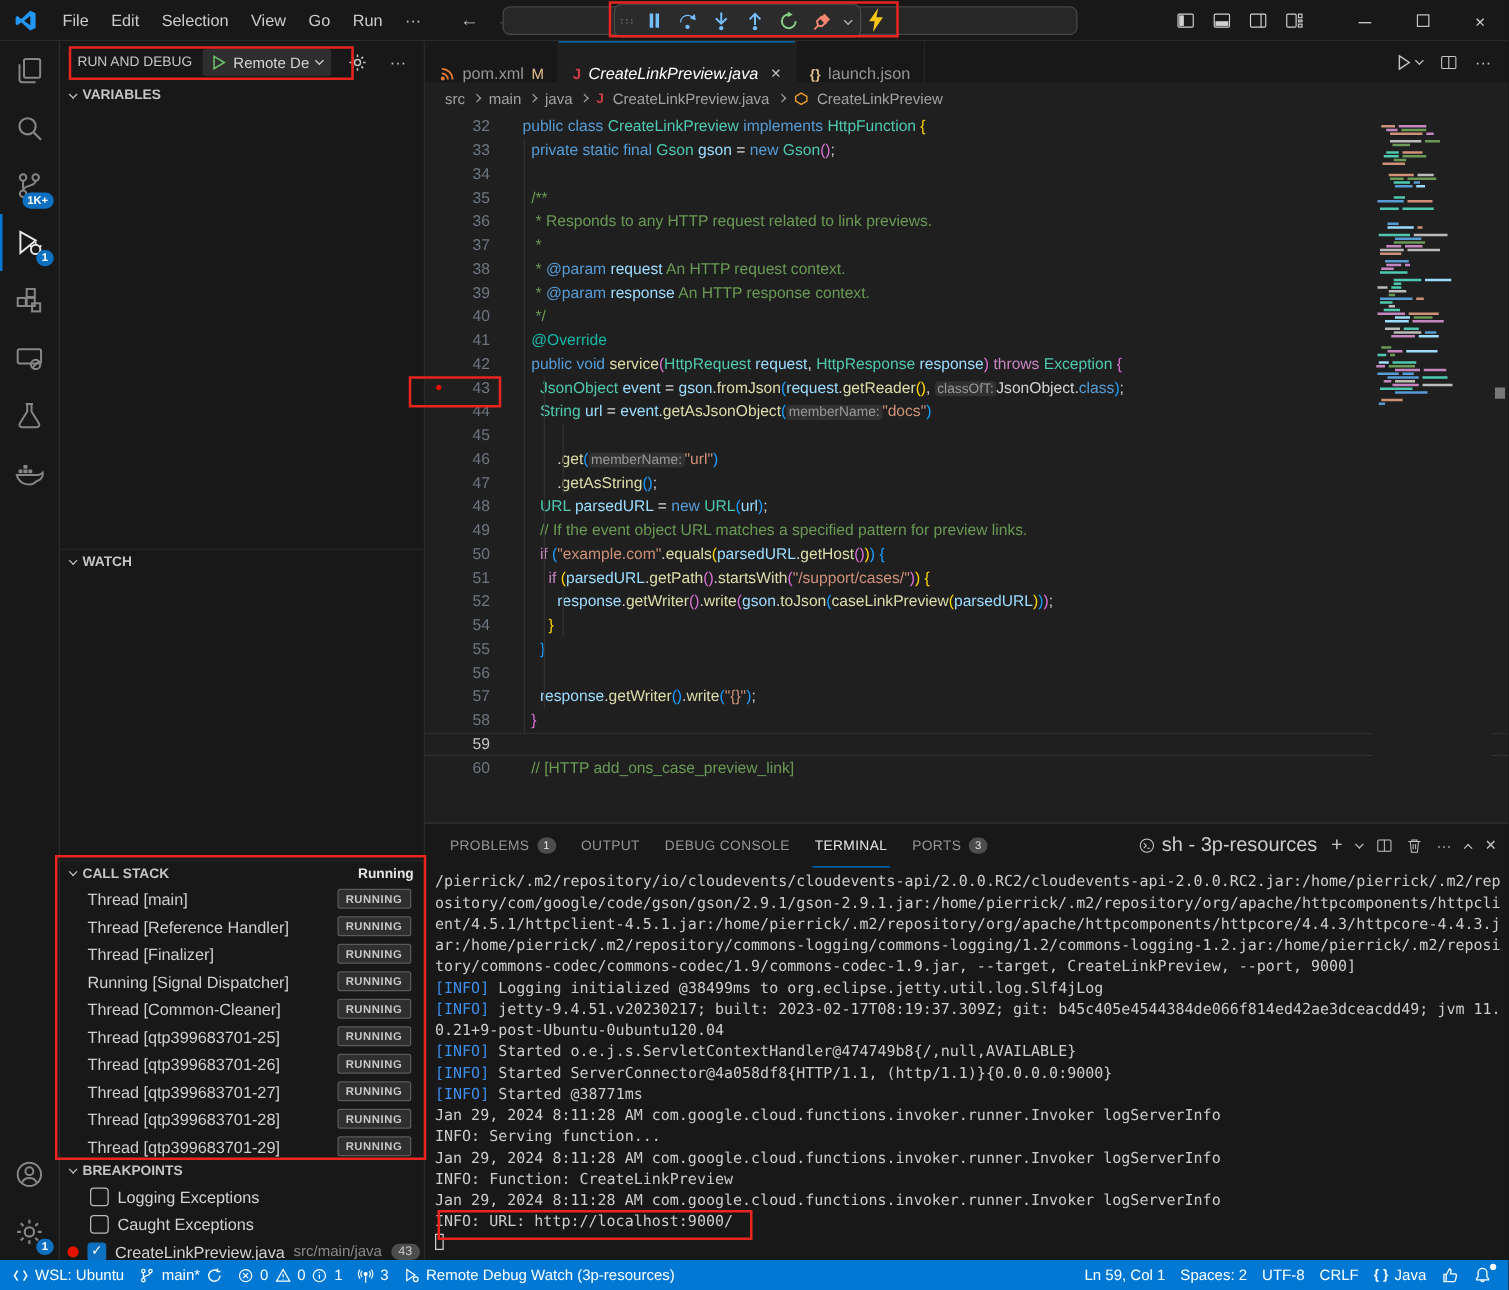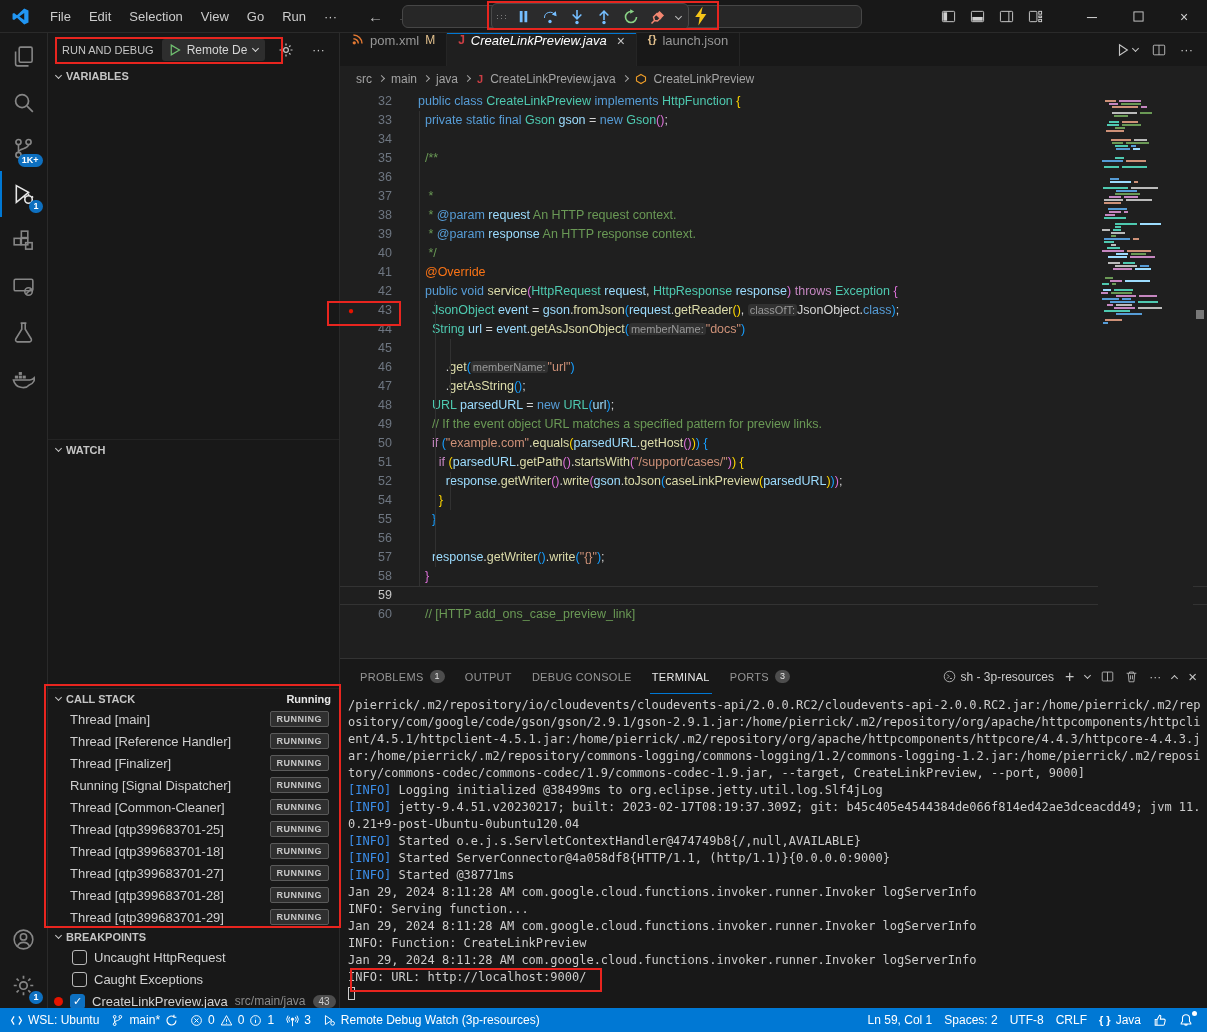--- a/index.html
+++ b/index.html
@@ -41,55 +41,55 @@
 .tbadge{margin-left:auto;font-size:9px;font-weight:bold;letter-spacing:.5px;color:#c8c8c8;background:#2f2f2f;border:1px solid #5a5a5a;border-radius:2px;padding:2px 6px}
 .bprow{height:22px;display:flex;align-items:center;gap:7px;padding-left:24px;font-size:13px;color:#d2d2d2}
 .bprow.file{padding-left:6px}
 .cb{width:15px;height:15px;border:1px solid #b9b9b9;border-radius:3px;background:transparent;flex:none}
 .cb.on{background:#0e70c0;border-color:#0e70c0;color:#fff;display:flex;align-items:center;justify-content:center;font-size:11px;line-height:1}
 .bpdot{width:9px;height:9px;border-radius:50%;background:#e51400;flex:none}
 .bppath{color:#8a8a8a;font-size:12px}
 .bpline{background:#4d4d4d;color:#ccc;font-size:10px;border-radius:9px;padding:1px 6px}
 
 .tabbar{position:absolute;left:340px;top:33px;right:0;height:33px;background:#181818;display:flex;align-items:stretch}
-.tab{display:flex;align-items:flex-start;gap:6px;padding:0 11px;font-size:13px;color:#969696;border-right:1px solid #252525;position:relative;white-space:nowrap}
+.tab{display:flex;align-items:flex-end;gap:6px;padding:0 11px;font-size:13px;color:#969696;border-right:1px solid #252525;position:relative;white-space:nowrap}
 .tab.active{background:#1f1f1f;color:#fff}
 .tab.active::before{content:"";position:absolute;top:0;left:0;right:0;height:1px;background:#0078d4}
 .tab.active .tlabel{font-style:italic}
 .gitM{color:#e2c08d;font-size:12px}
 .tclose{color:#c5c5c5;margin-left:4px;font-size:14px}
 .tabactions{margin-left:auto;display:flex;align-items:center;gap:14px;padding-right:14px;color:#c5c5c5}
 .breadcrumb{position:absolute;left:340px;top:66px;right:0;height:26px;background:#1f1f1f;display:flex;align-items:center;gap:7px;padding-left:16px;font-size:12px;color:#a3a3a3}
 .bc-ico{font-weight:bold;font-size:11px}
 
 .codepane{position:absolute;left:340px;top:92px;right:0;height:566px;background:#1f1f1f;font-family:Liberation Sans, sans-serif;font-size:12.5px;line-height:19px;overflow:hidden}
 .crow{display:flex;height:19px;white-space:pre}
 .crow.current{box-shadow:inset 0 1px 0 #333,inset 0 -1px 0 #333}
 .bp{width:22px;text-align:center;color:#e51400;font-size:10px;line-height:19px;flex:none}
 .ln{width:30px;text-align:right;color:#6e7681;flex:none}
 .crow.current .ln{color:#c6c6c6}
 .ctext{margin-left:26px}
 .guide{position:absolute;width:1px;background:#313131}
 .tok-k{color:#569cd6}.tok-c{color:#c586c0}.tok-ty{color:#4ec9b0}.tok-f{color:#dcdcaa}
 .tok-v{color:#9cdcfe}.tok-s{color:#ce9178}.tok-cm{color:#6a9955}.tok-d{color:#d4d4d4}
-.tok-b1{color:#ffd700}.tok-b2{color:#da70d6}.tok-b3{color:#179fff}.tok-ann{color:#f97316}
+.tok-b1{color:#ffd700}.tok-b2{color:#da70d6}.tok-b3{color:#179fff}.tok-ann{color:#14b8a6}
 .tok-cmk{color:#569cd6}.tok-cmv{color:#9cdcfe}
 .tok-ih{background:#313131;color:#999;border-radius:3px;padding:0 2px;font-size:11px}
 .minimap{position:absolute;right:14px;top:0;width:95px;height:566px;background:#1f1f1f;padding-top:4px}
 .sbtrack{position:absolute;right:0;top:0;width:14px;height:566px}
 .sbmark{position:absolute;right:3px;top:218px;width:8px;height:9px;background:#8f8f8f;opacity:.8}
 
 .panel{position:absolute;left:340px;top:658px;right:0;height:350px;background:#181818;border-top:1px solid #333}
 .panelhead{height:35px;display:flex;align-items:center;padding:0 10px}
 .ptab{height:35px;display:flex;align-items:center;gap:6px;padding:0 10px;font-size:11px;color:#969696;letter-spacing:.3px;position:relative;white-space:nowrap}
 .ptab.active{color:#e7e7e7}
 .ptab.active::after{content:"";position:absolute;left:8px;right:8px;bottom:0;height:1px;background:#0078d4}
 .pbadge{background:#4d4d4d;color:#e6e6e6;border-radius:9px;font-size:9px;padding:2px 5px;line-height:1}
 .pactions{margin-left:auto;display:flex;align-items:center;gap:11px;color:#c5c5c5;font-size:12px}
-.termlabel{display:flex;align-items:center;gap:5px;font-size:12px;color:#cccccc}
+.termlabel{display:flex;align-items:center;gap:5px;font-size:16px;color:#cccccc}
 .term{position:absolute;left:0;top:36px;right:0;bottom:0;padding:2px 0 0 8px;font-family:"DejaVu Sans Mono",monospace;font-size:12px;line-height:17px;color:#ccc;white-space:pre;overflow:hidden}
 .tpre{color:#3b8eea}
 .tcursor{display:inline-block;width:7px;height:13px;border:1px solid #ccc;vertical-align:-2px}
 
 .statusbar{position:absolute;left:0;right:0;bottom:0;height:24px;background:#0078d4;display:flex;align-items:center;color:#fff;font-size:12px}
 .sbitem{display:flex;align-items:center;gap:5px;padding:0 6px;height:24px;white-space:nowrap}
 .sbleft{display:flex;align-items:center;padding-left:4px}
 .sbright{margin-left:auto;display:flex;align-items:flex-end;padding-right:8px}
 .chv{display:inline-block;width:5px;height:5px;border-right:1.4px solid currentColor;border-bottom:1.4px solid currentColor;transform:rotate(45deg);margin-top:-2px}
 .chv.r{transform:rotate(-45deg)}
@@ -339,21 +339,21 @@
           </div>
           <div class="thread">
             <span>Thread [Common-Cleaner]</span>
             <span class="tbadge">RUNNING</span>
           </div>
           <div class="thread">
             <span>Thread [qtp399683701-25]</span>
             <span class="tbadge">RUNNING</span>
           </div>
           <div class="thread">
-            <span>Thread [qtp399683701-18]</span>
+            <span>Thread [qtp399683701-26]</span>
             <span class="tbadge">RUNNING</span>
           </div>
           <div class="thread">
             <span>Thread [qtp399683701-27]</span>
             <span class="tbadge">RUNNING</span>
           </div>
           <div class="thread">
             <span>Thread [qtp399683701-28]</span>
             <span class="tbadge">RUNNING</span>
           </div>
@@ -364,21 +364,21 @@
         </div>
     </div>
 
     <div class="sec" style="top:893px;height:82px">
       <div class="sechead">
           <span class="chv"></span>
           <span>BREAKPOINTS</span>
         </div>
       <div class="bprow">
         <span class="cb"></span>
-        <span>Uncaught HttpRequest</span>
+        <span>Logging Exceptions</span>
       </div>
       <div class="bprow">
         <span class="cb"></span>
         <span>Caught Exceptions</span>
       </div>
       <div class="bprow file">
         <span class="bpdot"></span>
         <span class="cb on">✓</span>
         <span>CreateLinkPreview.java</span>
         <span class="bppath">src/main/java</span>
@@ -437,21 +437,21 @@
       </svg>
     <span>CreateLinkPreview</span>
   </div>
 
   <div class="codepane">
     <div>
         <div class="crow"><span class="bp"></span><span class="ln">32</span><span class="ctext"><span class="tok-k">public</span><span class="tok-d"> </span><span class="tok-k">class</span><span class="tok-d"> </span><span class="tok-ty">CreateLinkPreview</span><span class="tok-d"> </span><span class="tok-k">implements</span><span class="tok-d"> </span><span class="tok-ty">HttpFunction</span><span class="tok-d"> </span><span class="tok-b1">{</span></span></div>
         <div class="crow"><span class="bp"></span><span class="ln">33</span><span class="ctext"><span class="tok-d">  </span><span class="tok-k">private</span><span class="tok-d"> </span><span class="tok-k">static</span><span class="tok-d"> </span><span class="tok-k">final</span><span class="tok-d"> </span><span class="tok-ty">Gson</span><span class="tok-d"> </span><span class="tok-v">gson</span><span class="tok-d"> = </span><span class="tok-k">new</span><span class="tok-d"> </span><span class="tok-ty">Gson</span><span class="tok-b2">()</span><span class="tok-d">;</span></span></div>
         <div class="crow"><span class="bp"></span><span class="ln">34</span><span class="ctext"></span></div>
         <div class="crow"><span class="bp"></span><span class="ln">35</span><span class="ctext"><span class="tok-cm">  /**</span></span></div>
-        <div class="crow"><span class="bp"></span><span class="ln">36</span></div>
+        <div class="crow"><span class="bp"></span><span class="ln">36</span><span class="ctext"><span class="tok-cm">   * Responds to any HTTP request related to link previews.</span></span></div>
         <div class="crow"><span class="bp"></span><span class="ln">37</span><span class="ctext"><span class="tok-cm">   *</span></span></div>
         <div class="crow"><span class="bp"></span><span class="ln">38</span><span class="ctext"><span class="tok-cm">   * </span><span class="tok-cmk">@param</span><span class="tok-cmv"> request</span><span class="tok-cm"> An HTTP request context.</span></span></div>
         <div class="crow"><span class="bp"></span><span class="ln">39</span><span class="ctext"><span class="tok-cm">   * </span><span class="tok-cmk">@param</span><span class="tok-cmv"> response</span><span class="tok-cm"> An HTTP response context.</span></span></div>
         <div class="crow"><span class="bp"></span><span class="ln">40</span><span class="ctext"><span class="tok-cm">   */</span></span></div>
         <div class="crow"><span class="bp"></span><span class="ln">41</span><span class="ctext"><span class="tok-d">  </span><span class="tok-ann">@Override</span></span></div>
         <div class="crow"><span class="bp"></span><span class="ln">42</span><span class="ctext"><span class="tok-d">  </span><span class="tok-k">public</span><span class="tok-d"> </span><span class="tok-k">void</span><span class="tok-d"> </span><span class="tok-f">service</span><span class="tok-b2">(</span><span class="tok-ty">HttpRequest</span><span class="tok-d"> </span><span class="tok-v">request</span><span class="tok-d">, </span><span class="tok-ty">HttpResponse</span><span class="tok-d"> </span><span class="tok-v">response</span><span class="tok-b2">)</span><span class="tok-d"> </span><span class="tok-c">throws</span><span class="tok-d"> </span><span class="tok-ty">Exception</span><span class="tok-d"> </span><span class="tok-b2">{</span></span></div>
         <div class="crow"><span class="bp">●</span><span class="ln">43</span><span class="ctext"><span class="tok-d">    </span><span class="tok-ty">JsonObject</span><span class="tok-d"> </span><span class="tok-v">event</span><span class="tok-d"> = </span><span class="tok-v">gson</span><span class="tok-d">.</span><span class="tok-f">fromJson</span><span class="tok-b3">(</span><span class="tok-v">request</span><span class="tok-d">.</span><span class="tok-f">getReader</span><span class="tok-b1">()</span><span class="tok-d">, </span><span class="tok-ih">classOfT:</span><span class="tok-d">JsonObject.</span><span class="tok-k">class</span><span class="tok-b3">)</span><span class="tok-d">;</span></span></div>
         <div class="crow"><span class="bp"></span><span class="ln">44</span><span class="ctext"><span class="tok-d">    </span><span class="tok-ty">String</span><span class="tok-d"> </span><span class="tok-v">url</span><span class="tok-d"> = </span><span class="tok-v">event</span><span class="tok-d">.</span><span class="tok-f">getAsJsonObject</span><span class="tok-b3">(</span><span class="tok-ih">memberName:</span><span class="tok-s">"docs"</span><span class="tok-b3">)</span></span></div>
         <div class="crow"><span class="bp"></span><span class="ln">45</span></div>
         <div class="crow"><span class="bp"></span><span class="ln">46</span><span class="ctext"><span class="tok-d">        </span><span class="tok-d">.</span><span class="tok-f">get</span><span class="tok-b3">(</span><span class="tok-ih">memberName:</span><span class="tok-s">"url"</span><span class="tok-b3">)</span></span></div>

